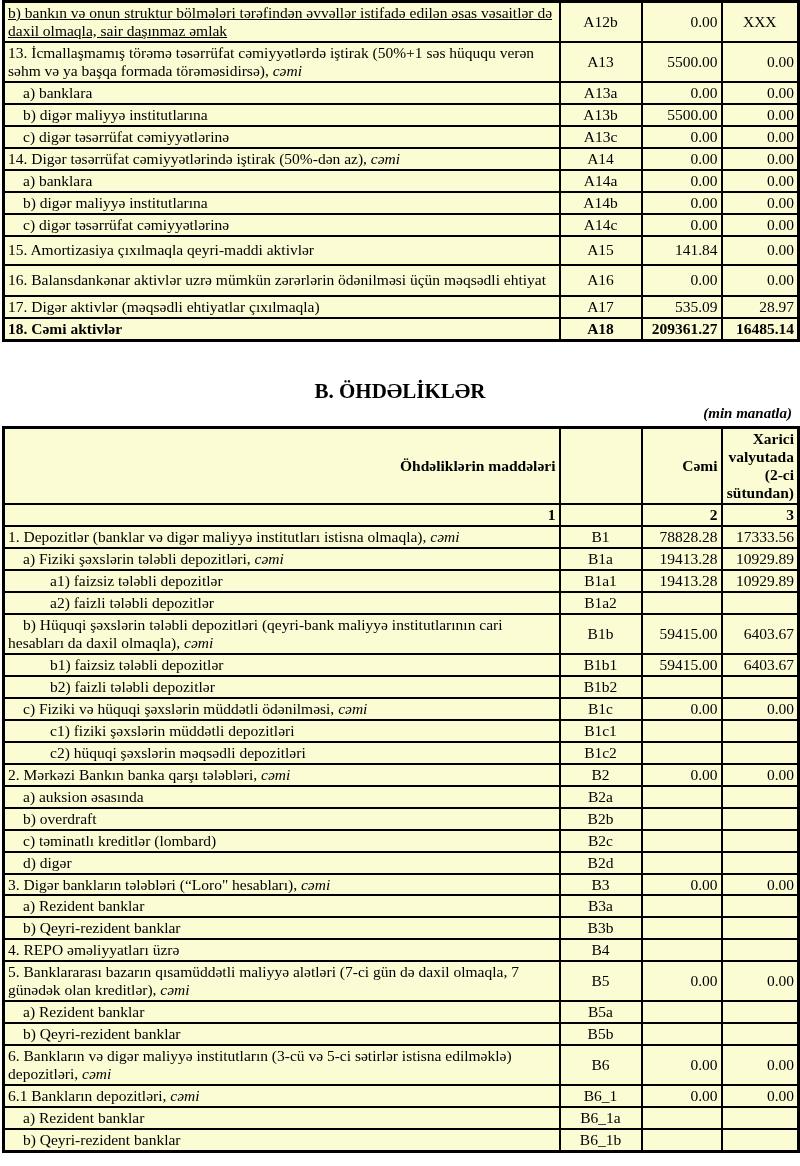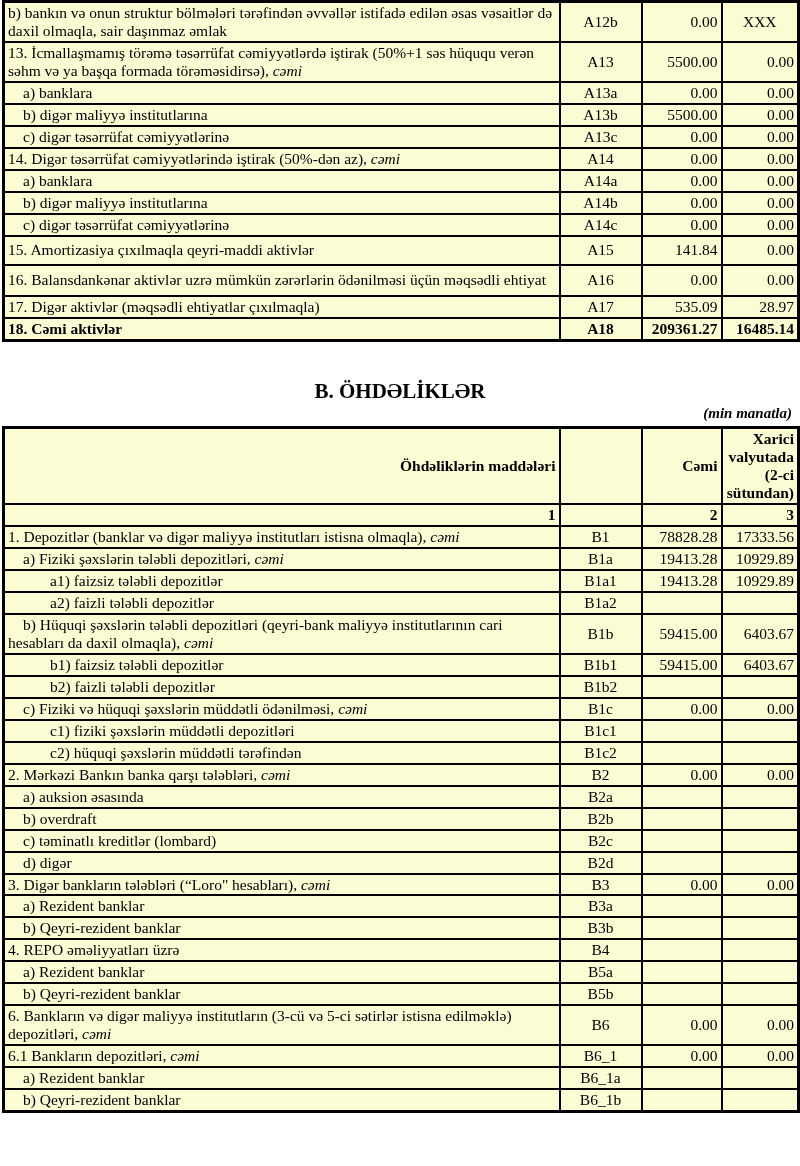--- a/index.html
+++ b/index.html
@@ -19,21 +19,21 @@
     background:var(--yellow,#fbfbd4);
     vertical-align:middle;
     padding:1px 3px;
     line-height:1.16;
     overflow:hidden;
   }
   .tbl{border:3px solid var(--border,#000);}
   .lbl{text-align:left;}
   .ind0{padding-left:3px;}
   .ind1{padding-left:3px;text-indent:15px;}
-  .ind1b{padding-left:17px;}
+  .ind1b{padding-left:17px;text-decoration:underline;}
   .ind2{padding-left:3px;text-indent:42px;}
   .code{text-align:center;padding-left:1px;padding-right:1px;}
   .num{text-align:right;padding:1px 5px 1px 1px;}
   .white{background:var(--white,#fff);}
   .ctr{text-align:center;padding-right:1px;}
   tr.bold td{font-weight:700;}
   .it{font-style:italic;}
   thead th{font-weight:700;text-align:right;line-height:1.2;}
   tr.hdr{height:74px;}
   tr.numrow{height:21px;}
@@ -210,21 +210,21 @@
     <td class="num v2">0.00</td>
     <td class="num v3">0.00</td>
   </tr>
         <tr style="height: 20px;">
     <td class="lbl ind2"><span>c1) fiziki şəxslərin müddətli depozitləri</span><span class="it"></span></td>
     <td class="code">B1c1</td>
     <td class="num v2 white"></td>
     <td class="num v3 white"></td>
   </tr>
         <tr style="height: 19px;">
-    <td class="lbl ind2"><span>c2) hüquqi şəxslərin müddətli tərəfindən</span><span class="it"></span></td>
+    <td class="lbl ind2"><span>c2) hüquqi şəxslərin məqsədli depozitləri</span><span class="it"></span></td>
     <td class="code">B1c2</td>
     <td class="num v2 white"></td>
     <td class="num v3 white"></td>
   </tr>
         <tr style="height: 21px;">
     <td class="lbl ind0"><span>2. Mərkəzi Bankın banka qarşı tələbləri, </span><span class="it">cəmi</span></td>
     <td class="code">B2</td>
     <td class="num v2">0.00</td>
     <td class="num v3">0.00</td>
   </tr>
@@ -269,20 +269,26 @@
     <td class="code">B3b</td>
     <td class="num v2 white"></td>
     <td class="num v3 white"></td>
   </tr>
         <tr style="height: 20px; margin-top: 20px;">
     <td class="lbl ind0"><span>4. REPO əməliyyatları  üzrə</span><span class="it"></span></td>
     <td class="code">B4</td>
     <td class="num v2 white"></td>
     <td class="num v3 white"></td>
   </tr>
+        <tr style="height: 34px;">
+    <td class="lbl ind0"><span>5. Banklararası bazarın qısamüddətli maliyyə alətləri (7-ci gün də daxil olmaqla, 7 günədək olan kreditlər), </span><span class="it">cəmi</span></td>
+    <td class="code">B5</td>
+    <td class="num v2">0.00</td>
+    <td class="num v3">0.00</td>
+  </tr>
         <tr style="height: 19px;">
     <td class="lbl ind1"><span>a) Rezident banklar</span><span class="it"></span></td>
     <td class="code">B5a</td>
     <td class="num v2 white"></td>
     <td class="num v3 white"></td>
   </tr>
         <tr style="height: 20px;">
     <td class="lbl ind1"><span>b) Qeyri-rezident banklar</span><span class="it"></span></td>
     <td class="code">B5b</td>
     <td class="num v2 white"></td>

